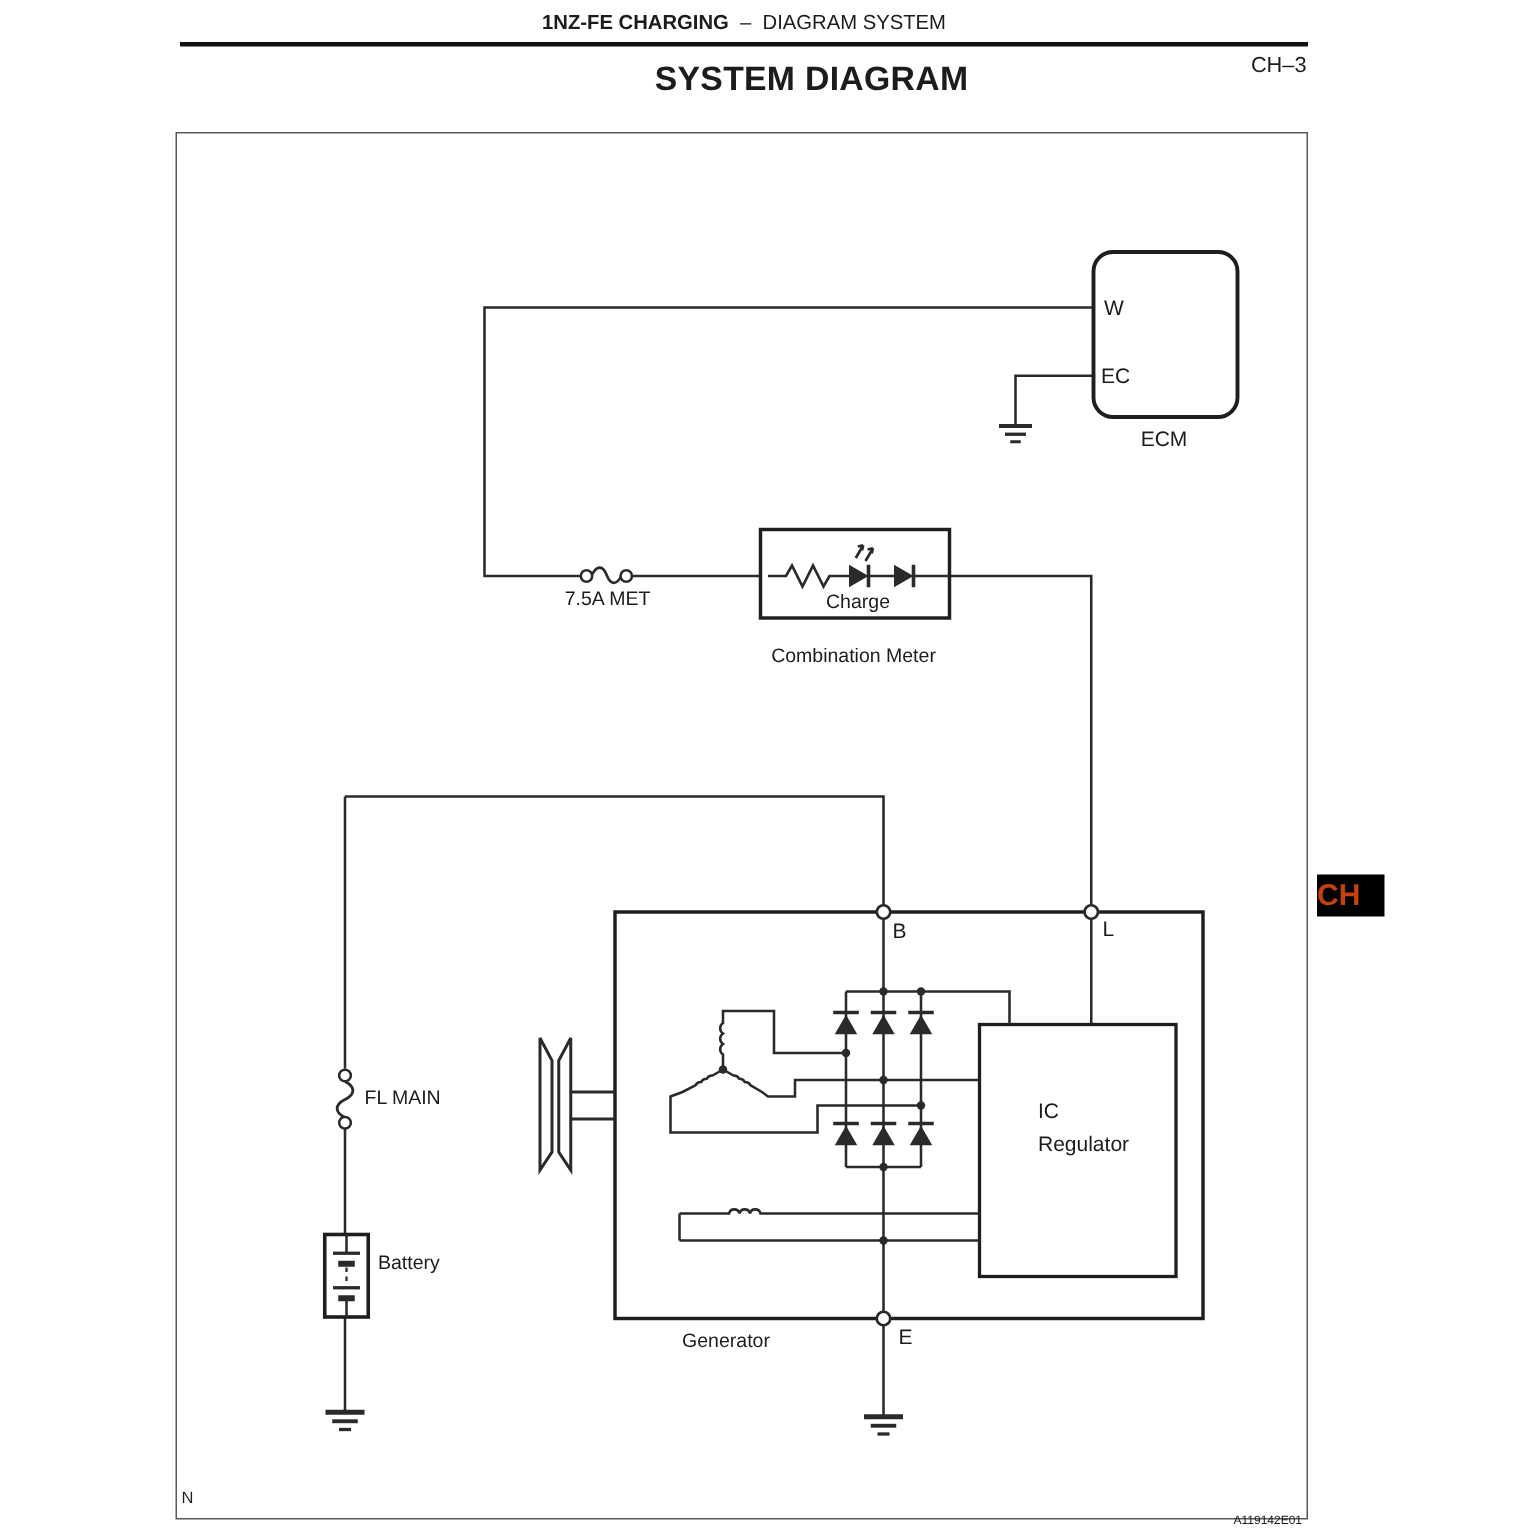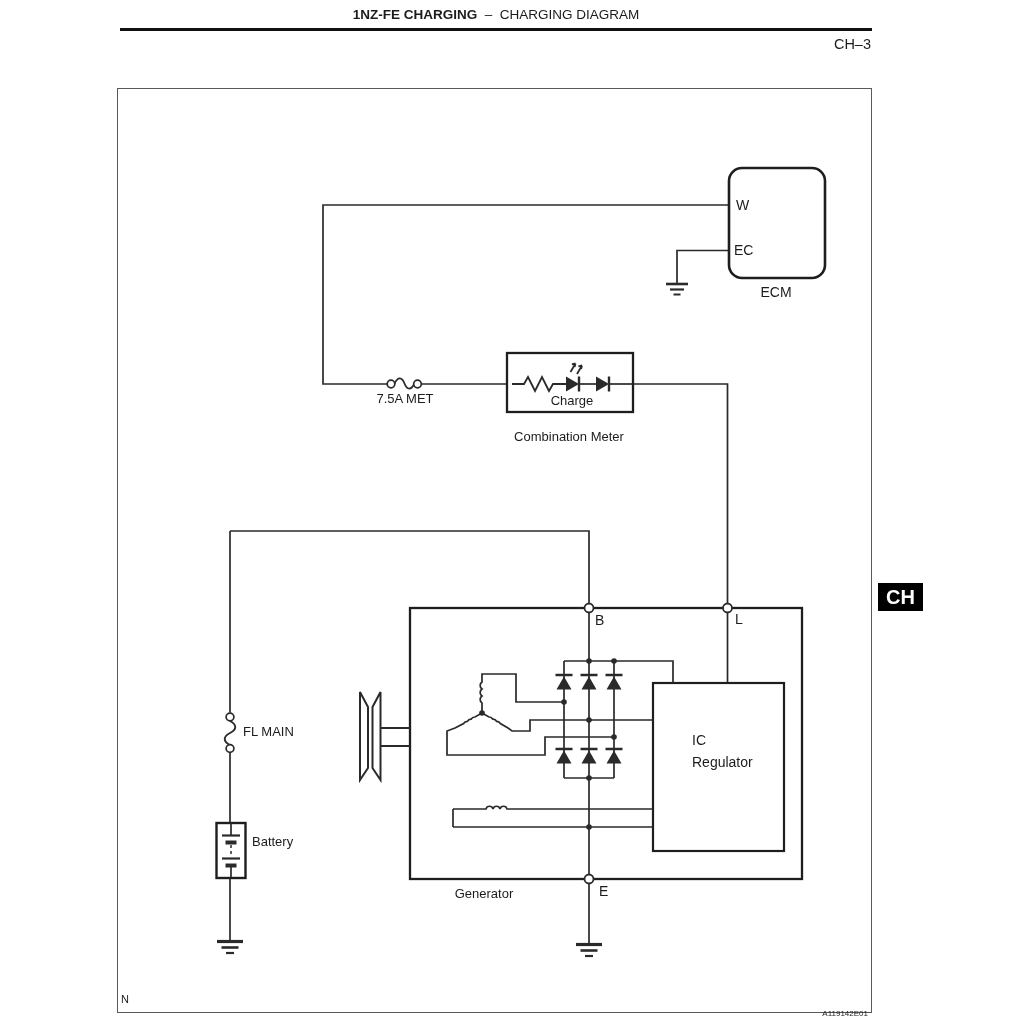--- a/index.html
+++ b/index.html
@@ -10,34 +10,35 @@
   .hdr-line{position:absolute;left:120px;top:28px;width:752px;height:2.5px;background:#111;}
   .hdr-text{position:absolute;left:496px;top:7px;font-size:13.5px;transform:translateX(-50%);}
   .hdr-text b{font-weight:bold;}
   .page-num{position:absolute;left:871px;top:4px;font-size:14.5px;font-weight:normal;transform:translateX(-100%);margin-top:32px;}
   .doc-title{position:absolute;left:541px;top:40px;font-size:22.5px;font-weight:bold;transform:translateX(-50%);letter-spacing:.2px;}
   .frame{position:absolute;left:117px;top:88px;width:753px;height:923px;border:1.4px solid #595959;}
   .svgwrap{position:absolute;left:0;top:0;width:1024px;height:1024px;}
   .lbl{position:absolute;font-size:13px;}
   .lbl14{position:absolute;font-size:14px;}
   .tab{position:absolute;left:878px;top:583px;width:45px;height:28px;background:#000;
-       color:#ffffff;font-weight:bold;font-size:20px;display:flex;align-items:center;justify-content:center;}
+       color:#c2410c;font-weight:bold;font-size:20px;display:flex;align-items:center;}
   .foot-n{position:absolute;left:121px;top:993px;font-size:11px;}
   .foot-code{position:absolute;left:868px;top:996px;font-size:8px;transform:translateX(-100%);margin-top:13px;}
 </style>
 </head>
 <body>
 
 <div class="page">
 
   <div class="hdr-text">
-    <b>1NZ-FE CHARGING</b>&nbsp;&nbsp;<span>–</span>&nbsp;&nbsp;<span>CHARGING DIAGRAM</span>
+    <b>1NZ-FE CHARGING</b>&nbsp;&nbsp;<span>–</span>&nbsp;&nbsp;<span>DIAGRAM SYSTEM</span>
   </div>
   <div class="page-num">CH–3</div>
   <div class="hdr-line"></div>
+  <div class="doc-title">SYSTEM DIAGRAM</div>
 
   <div class="frame"></div>
 
   <svg class="svgwrap" width="1024" height="1024" viewBox="0 0 1024 1024">
 
     <g stroke="#2a2a2a" fill="none" stroke-width="1.7">
 
       <path d="M729,205 H323 V384 H387"></path>
 
       <path d="M729,250.5 H677 V284"></path>

